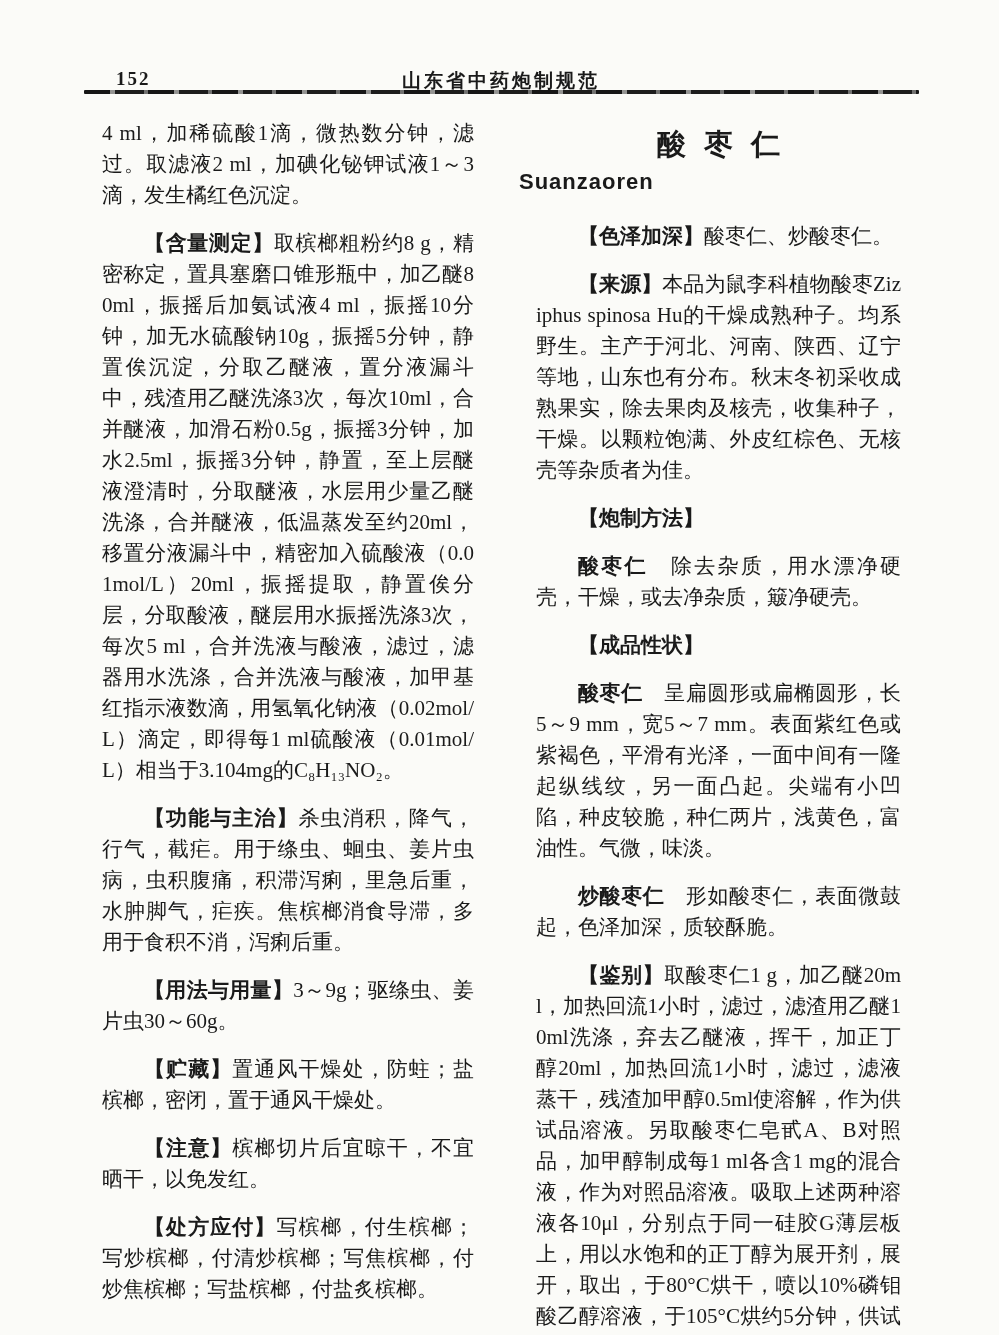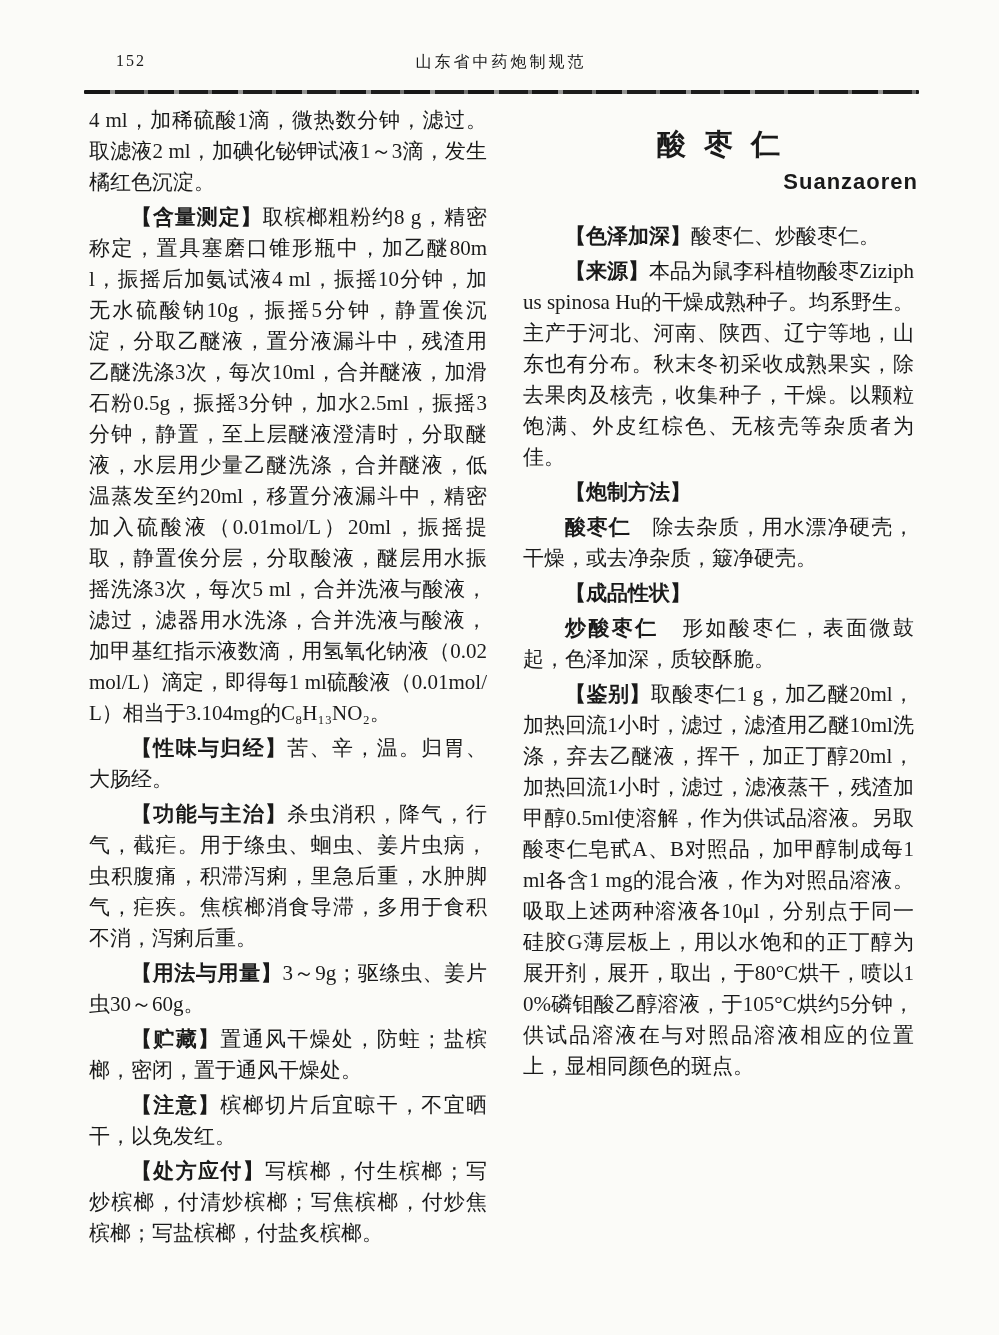--- a/index.html
+++ b/index.html
@@ -10,91 +10,91 @@
   html,body{margin:0;padding:0;background:#e9e9e7;}
   .page{
     position:relative;
     width:999px;height:1335px;
     background:var(--paper);
     color:var(--ink);
     font-family:"Liberation Serif","DejaVu Serif",serif;
     overflow:hidden;
   }
   
-  .header{position:absolute;top:52px;left:85px;right:82px;height:26px;font-size:16px;}
+  .header{position:absolute;top:68px;left:85px;right:82px;height:26px;font-size:19px;font-weight:bold;}
   .pagenum{position:absolute;left:31px;top:0;letter-spacing:2px;}
   .htitle{position:absolute;left:0;right:0;top:0;text-align:center;letter-spacing:3px;}
   
   .rule{
     position:absolute;top:90px;left:84px;width:835px;height:4px;
     background:repeating-linear-gradient(90deg,
       #161616 0 26px, rgba(22,22,22,.45) 26px 31px,
       #1d1d1d 31px 60px, rgba(22,22,22,.6) 60px 64px);
     border-radius:1px;
   }
   
   .columns{position:absolute;top:101px;left:85px;width:833px;display:flex;gap:28px;}
   .col{min-width:0;}
   .col-left{width:406px;}
   .col-right{width:399px;}
   .para{
-    margin:4px;
+    margin:17px;
     font-size:21px;line-height:31px;
     text-align:justify;text-justify:inter-character;
     word-break:break-all;
   }
   .para.indent{text-indent:2em;}
   .para b{font-weight:bold;}
   
   .entry-head{margin:26px 0 24px;}
   .entry-title{
     text-align:center;font-weight:bold;font-size:29px;line-height:34px;
     letter-spacing:18px;padding-left:18px;
     font-family:"Liberation Sans","DejaVu Sans",sans-serif;
   }
   .entry-pinyin{
-    text-align:right;font-weight:bold;font-size:22px;line-height:30px;
+    text-align:left;font-weight:bold;font-size:22px;line-height:30px;
     margin-top:6px;letter-spacing:1px;
     font-family:"Liberation Sans","DejaVu Sans",sans-serif;
   }
 </style>
 </head>
 <body>
 
 <div class="page">
 
   <div class="header">
     <span class="pagenum">152</span>
     <span class="htitle">山东省中药炮制规范</span>
   </div>
 
   <div class="rule"></div>
 
   <div class="columns">
     <div class="col col-left">
         <p class="para">4 ml，加稀硫酸1滴，微热数分钟，滤过。取滤液2 ml，加碘化铋钾试液1～3滴，发生橘红色沉淀。</p>
         <p class="para indent"><b>【含量测定】</b>取槟榔粗粉约8 g，精密称定，置具塞磨口锥形瓶中，加乙醚80ml，振摇后加氨试液4 ml，振摇10分钟，加无水硫酸钠10g，振摇5分钟，静置俟沉淀，分取乙醚液，置分液漏斗中，残渣用乙醚洗涤3次，每次10ml，合并醚液，加滑石粉0.5g，振摇3分钟，加水2.5ml，振摇3分钟，静置，至上层醚液澄清时，分取醚液，水层用少量乙醚洗涤，合并醚液，低温蒸发至约20ml，移置分液漏斗中，精密加入硫酸液（0.01mol/L）20ml，振摇提取，静置俟分层，分取酸液，醚层用水振摇洗涤3次，每次5 ml，合并洗液与酸液，滤过，滤器用水洗涤，合并洗液与酸液，加甲基红指示液数滴，用氢氧化钠液（0.02mol/L）滴定，即得每1 ml硫酸液（0.01mol/L）相当于3.104mg的C₈H₁₃NO₂。</p>
-        <p class="para indent"><b>【性味与归经】</b>苦、辛，温。归胃、大肠经。</p>
         <p class="para indent"><b>【功能与主治】</b>杀虫消积，降气，行气，截疟。用于绦虫、蛔虫、姜片虫病，虫积腹痛，积滞泻痢，里急后重，水肿脚气，疟疾。焦槟榔消食导滞，多用于食积不消，泻痢后重。</p>
         <p class="para indent"><b>【用法与用量】</b>3～9g；驱绦虫、姜片虫30～60g。</p>
         <p class="para indent"><b>【贮藏】</b>置通风干燥处，防蛀；盐槟榔，密闭，置于通风干燥处。</p>
         <p class="para indent"><b>【注意】</b>槟榔切片后宜晾干，不宜晒干，以免发红。</p>
         <p class="para indent"><b>【处方应付】</b>写槟榔，付生槟榔；写炒槟榔，付清炒槟榔；写焦槟榔，付炒焦槟榔；写盐槟榔，付盐炙槟榔。</p>
       </div>
 
     <div class="col col-right">
       <div class="entry-head">
         <div class="entry-title">酸枣仁</div>
         <div class="entry-pinyin">Suanzaoren</div>
       </div>
       <div>
           <p class="para indent"><b>【色泽加深】</b>酸枣仁、炒酸枣仁。</p>
           <p class="para indent"><b>【来源】</b>本品为鼠李科植物酸枣Ziziphus spinosa Hu的干燥成熟种子。均系野生。主产于河北、河南、陕西、辽宁等地，山东也有分布。秋末冬初采收成熟果实，除去果肉及核壳，收集种子，干燥。以颗粒饱满、外皮红棕色、无核壳等杂质者为佳。</p>
           <p class="para indent"><b>【炮制方法】</b></p>
           <p class="para indent"><b>酸枣仁</b>　除去杂质，用水漂净硬壳，干燥，或去净杂质，簸净硬壳。</p>
           <p class="para indent"><b>【成品性状】</b></p>
+          <p class="para indent"><b>酸枣仁</b>　呈扁圆形或扁椭圆形，长5～9 mm，宽5～7 mm。表面紫红色或紫褐色，平滑有光泽，一面中间有一隆起纵线纹，另一面凸起。尖端有小凹陷，种皮较脆，种仁两片，浅黄色，富油性。气微，味淡。</p>
           <p class="para indent"><b>炒酸枣仁</b>　形如酸枣仁，表面微鼓起，色泽加深，质较酥脆。</p>
           <p class="para indent"><b>【鉴别】</b>取酸枣仁1 g，加乙醚20ml，加热回流1小时，滤过，滤渣用乙醚10ml洗涤，弃去乙醚液，挥干，加正丁醇20ml，加热回流1小时，滤过，滤液蒸干，残渣加甲醇0.5ml使溶解，作为供试品溶液。另取酸枣仁皂甙A、B对照品，加甲醇制成每1 ml各含1 mg的混合液，作为对照品溶液。吸取上述两种溶液各10μl，分别点于同一硅胶G薄层板上，用以水饱和的正丁醇为展开剂，展开，取出，于80°C烘干，喷以10%磷钼酸乙醇溶液，于105°C烘约5分钟，供试品溶液在与对照品溶液相应的位置上，显相同颜色的斑点。</p>
         </div>
     </div>
   </div>
 
 </div>
 
 </body></html>

